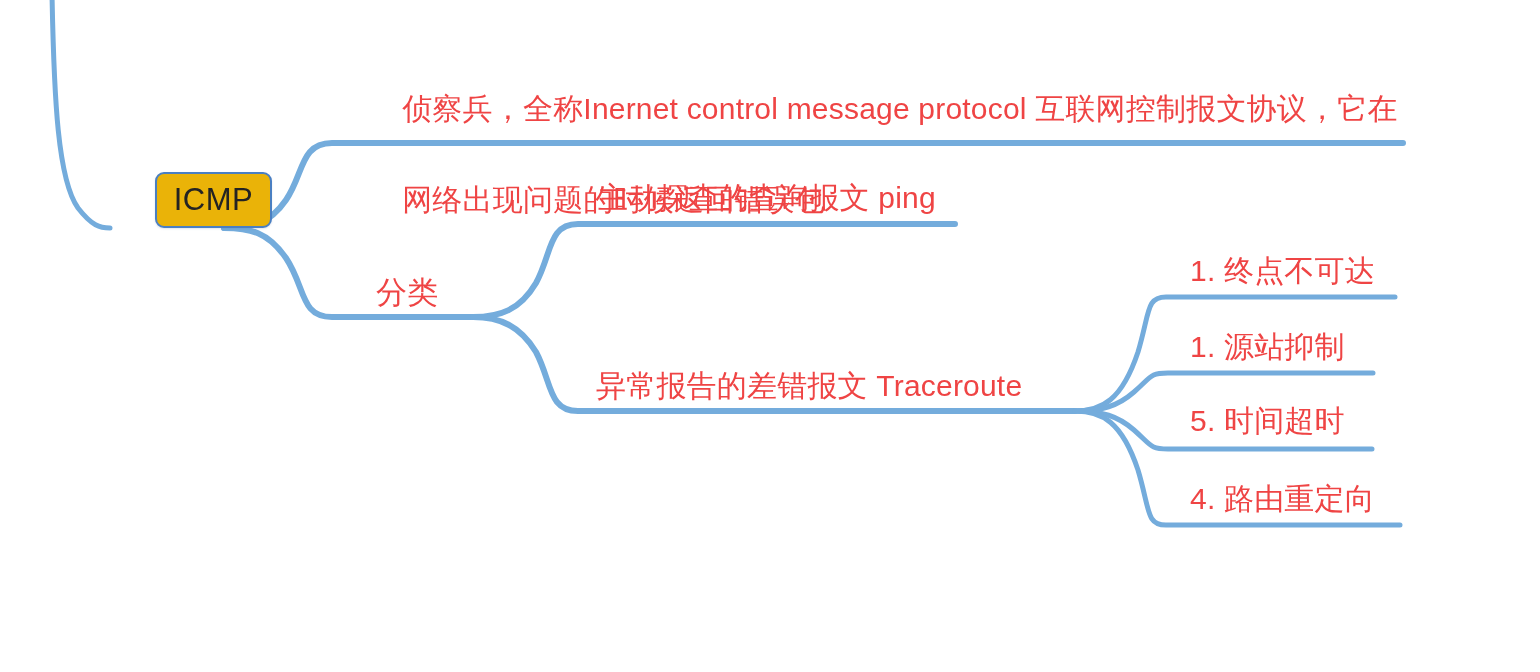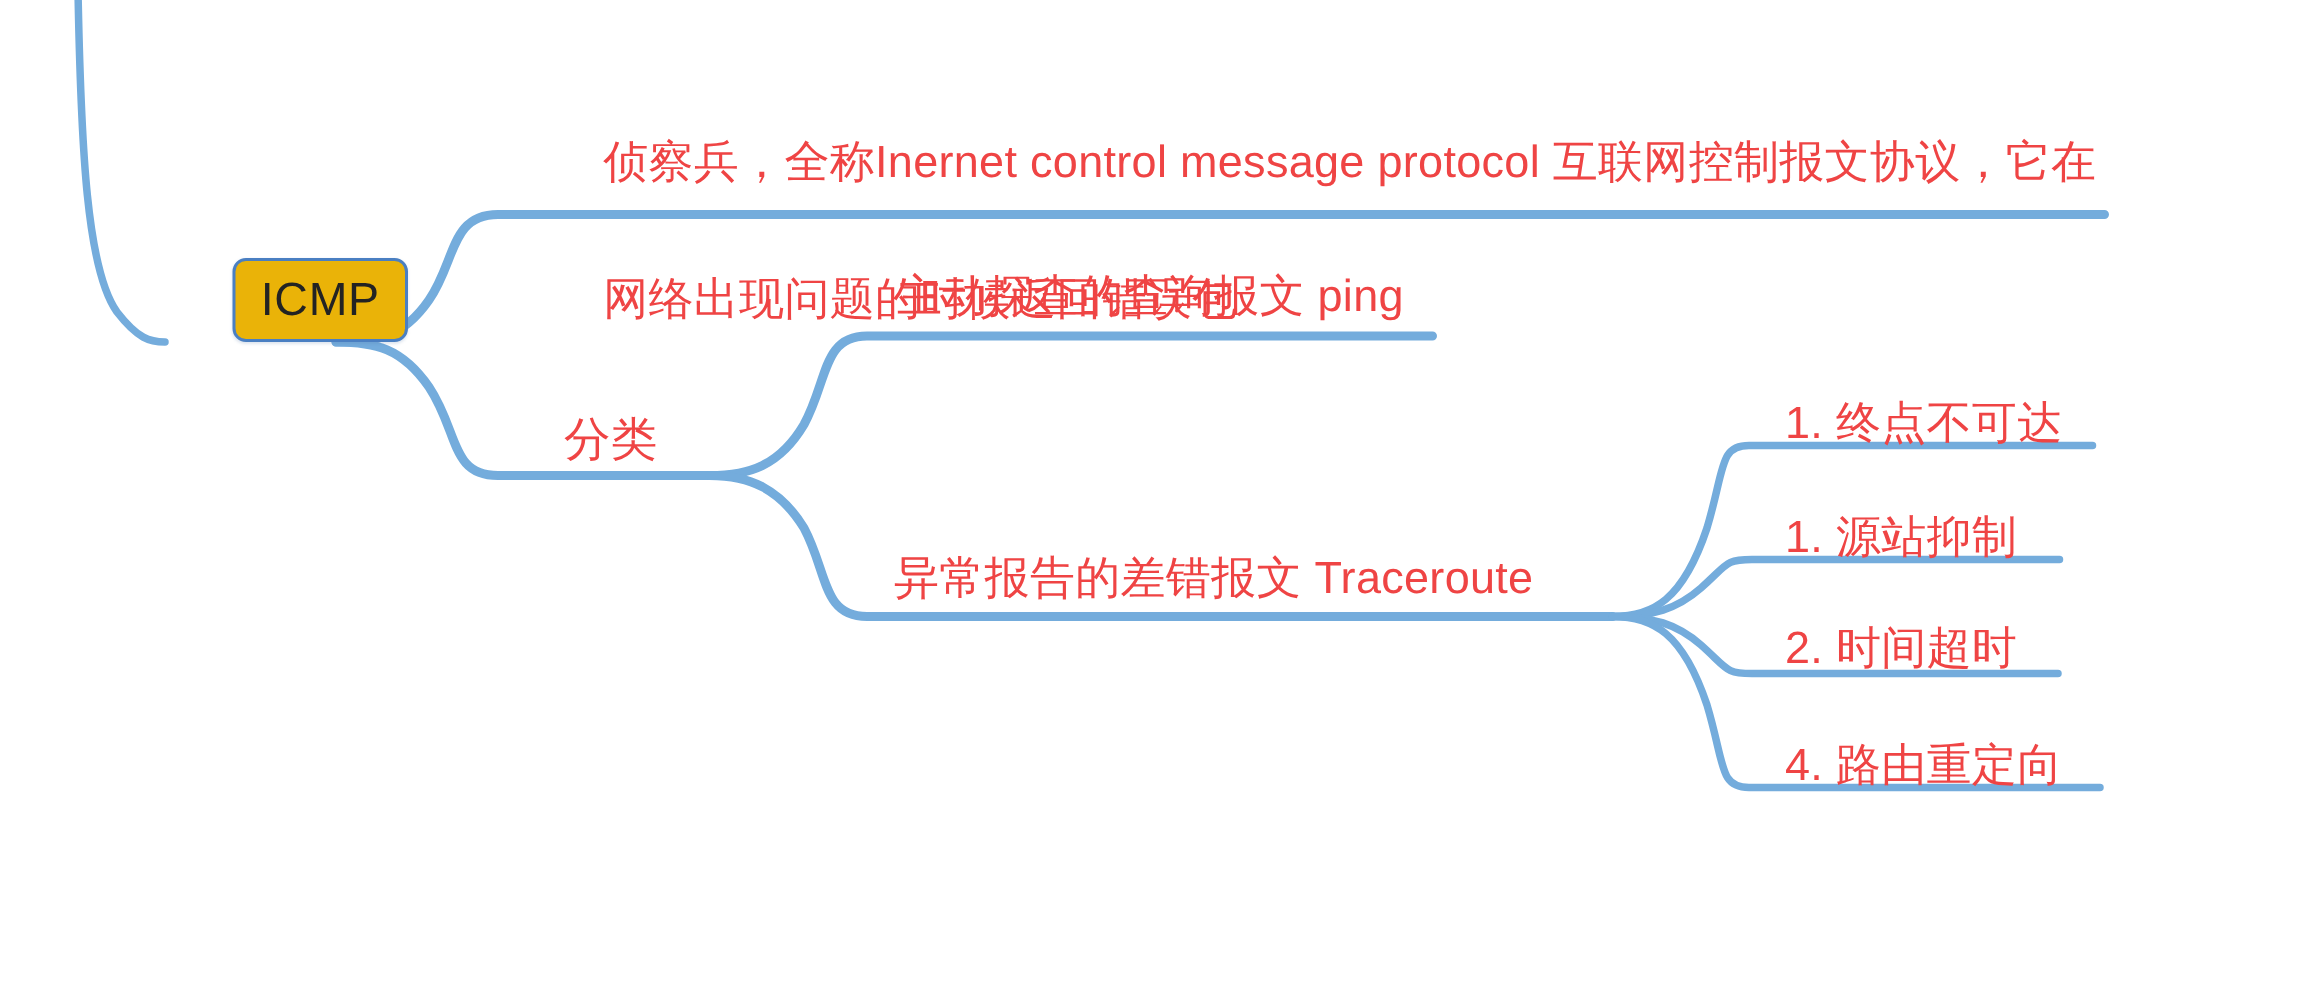--- a/index.html
+++ b/index.html
@@ -76,21 +76,20 @@
     font-size: 30px;
   }
   .trace-text {
     left: 596px;
     top: 363px;
     font-size: 30px;
   }
   .leaf-text {
     font-size: 30px;
     left: 1190px;
-    margin-top: 12px;
   }
   .leaf-1 { top: 248px; }
   .leaf-2 { top: 324px; }
   .leaf-3 { top: 398px; }
   .leaf-4 { top: 476px; }
 
   #watermark {
     position: absolute;
     right: 18px;
     bottom: 12px;
@@ -136,17 +135,17 @@
   </div>
 
   <div class="node-label classify-text">分类</div>
 
   <div class="node-label ping-text">主动探查的查询报文 ping</div>
 
   <div class="node-label trace-text">异常报告的差错报文 Traceroute</div>
 
   <div class="node-label leaf-text leaf-1">1. 终点不可达</div>
   <div class="node-label leaf-text leaf-2">1. 源站抑制</div>
-  <div class="node-label leaf-text leaf-3">2. 时间超时</div>
+  <div class="node-label leaf-text leaf-3">5. 时间超时</div>
   <div class="node-label leaf-text leaf-4">4. 路由重定向</div>
 
 
 </div>
 
 </body></html>

